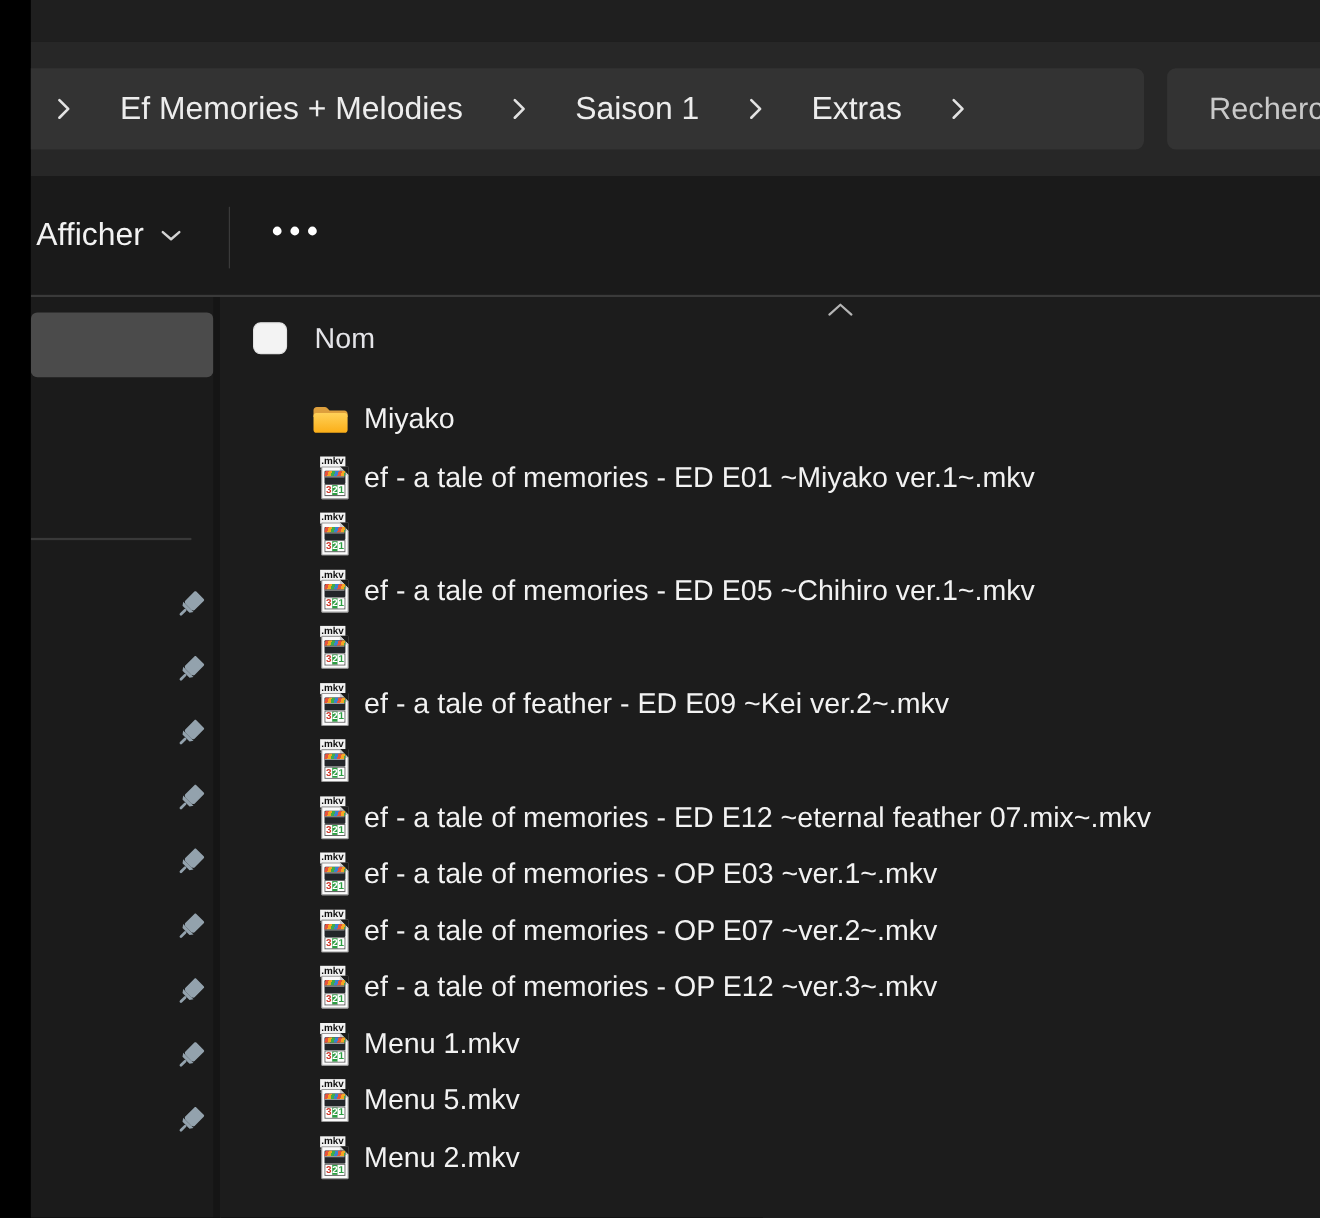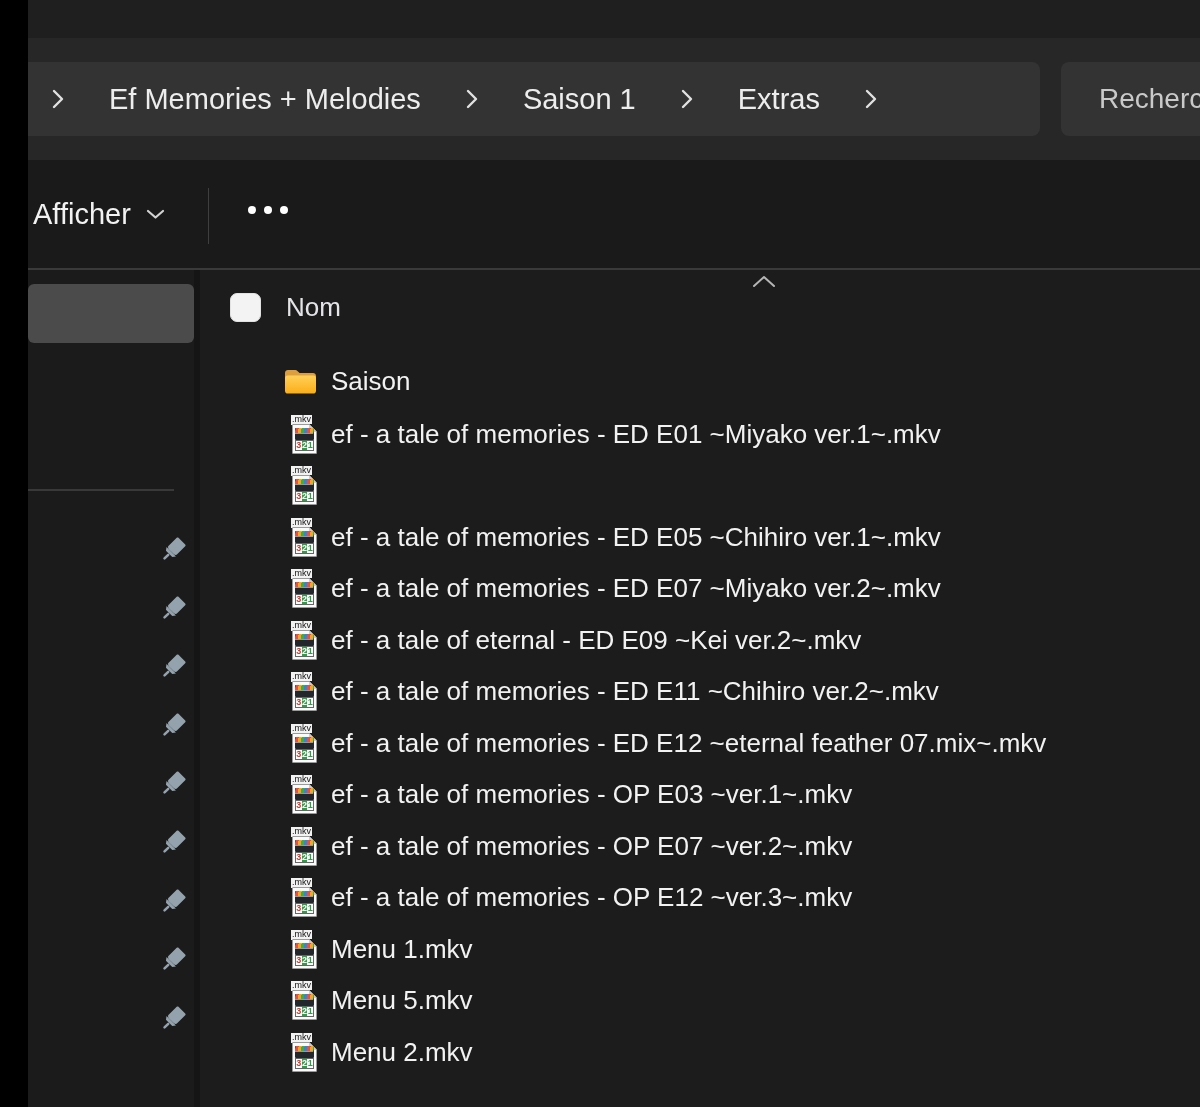--- a/index.html
+++ b/index.html
@@ -42,21 +42,21 @@
               background:#f3f3f3;border:1px solid #e2e2e2;box-sizing:border-box;}
   .header-label{position:absolute;left:86px;top:22px;font-size:26px;color:#e4e4e8;}
 
   .row{position:absolute;left:0;width:100%;height:52px;}
   .row-label{position:absolute;left:131px;top:50%;transform:translateY(-50%);font-size:26px;
              color:#f2f2f2;white-space:nowrap;}
   .icon-folder{position:absolute;left:84px;top:13px;}
 
   
   .icon-mkv{position:absolute;left:90px;top:7px;width:30px;height:40px;}
-  .mkv-tab{position:absolute;top:0;left:1px;font-size:9px;font-weight:normal;line-height:9px;
+  .mkv-tab{position:absolute;top:0;left:1px;font-size:9px;font-weight:bold;line-height:9px;
            color:#111;background:#f2f2f2;padding:0 1px 1px 1px;border-bottom:2px solid #222;
            letter-spacing:0;}
   .mkv-page{position:absolute;top:9px;left:2px;width:25px;height:30px;background:#fbfbfb;
             border:1px solid #9a9a9a;border-radius:1px;box-sizing:border-box;}
   .mkv-fold{position:absolute;top:-1px;right:-1px;width:0;height:0;
             border-top:8px solid #1c1c1c;border-left:8px solid transparent;}
   .mkv-fold:after{content:'';position:absolute;top:-8px;right:0;width:0;height:0;
             border-bottom:8px solid #cccccc;border-right:8px solid transparent;}
   .mkv-clapper{position:absolute;top:3px;left:2px;width:19px;height:12px;background:#23262a;
                border-radius:1px;overflow:hidden;}
@@ -198,21 +198,21 @@
             <svg class="icon-folder" width="33" height="27" viewBox="0 0 33 27">
               <defs>
                 <linearGradient id="fg1" x1="0" y1="0" x2="0" y2="1">
                   <stop offset="0" stop-color="#ffd158"></stop>
                   <stop offset="1" stop-color="#fbae17"></stop>
                 </linearGradient>
               </defs>
               <path d="M1 5c0-1.7 1.3-3 3-3h7.3c.8 0 1.6.3 2.1.9l2.2 2.2H29c1.7 0 3 1.3 3 3v3H1z" fill="#dd9f3d"></path>
               <rect x="1" y="7.5" width="31" height="18" rx="2.8" fill="url(#fg1)"></rect>
             </svg>
-            <span class="row-label">Saison</span>
+            <span class="row-label">Miyako</span>
           </div>
           <div class="row" style="top: 137.5px;">
             <span class="icon-mkv">
               <span class="mkv-tab">.mkv</span>
               <span class="mkv-page">
                 <span class="mkv-fold"></span>
                 <span class="mkv-clapper">
                   <span class="clap-top"></span>
                 </span>
                 <span class="mkv-digits">
@@ -265,55 +265,53 @@
                 <span class="mkv-clapper">
                   <span class="clap-top"></span>
                 </span>
                 <span class="mkv-digits">
                   <b class="dg-3">3</b>
                   <b class="dg-2">2</b>
                   <b class="dg-1">1</b>
                 </span>
               </span>
             </span>
-            <span class="row-label">ef - a tale of memories - ED E07 ~Miyako ver.2~.mkv</span>
           </div>
           <div class="row" style="top: 343.5px;">
             <span class="icon-mkv">
               <span class="mkv-tab">.mkv</span>
               <span class="mkv-page">
                 <span class="mkv-fold"></span>
                 <span class="mkv-clapper">
                   <span class="clap-top"></span>
                 </span>
                 <span class="mkv-digits">
                   <b class="dg-3">3</b>
                   <b class="dg-2">2</b>
                   <b class="dg-1">1</b>
                 </span>
               </span>
             </span>
-            <span class="row-label">ef - a tale of eternal - ED E09 ~Kei ver.2~.mkv</span>
+            <span class="row-label">ef - a tale of feather - ED E09 ~Kei ver.2~.mkv</span>
           </div>
           <div class="row" style="top: 395px;">
             <span class="icon-mkv">
               <span class="mkv-tab">.mkv</span>
               <span class="mkv-page">
                 <span class="mkv-fold"></span>
                 <span class="mkv-clapper">
                   <span class="clap-top"></span>
                 </span>
                 <span class="mkv-digits">
                   <b class="dg-3">3</b>
                   <b class="dg-2">2</b>
                   <b class="dg-1">1</b>
                 </span>
               </span>
             </span>
-            <span class="row-label">ef - a tale of memories - ED E11 ~Chihiro ver.2~.mkv</span>
           </div>
           <div class="row" style="top: 446.5px;">
             <span class="icon-mkv">
               <span class="mkv-tab">.mkv</span>
               <span class="mkv-page">
                 <span class="mkv-fold"></span>
                 <span class="mkv-clapper">
                   <span class="clap-top"></span>
                 </span>
                 <span class="mkv-digits">

